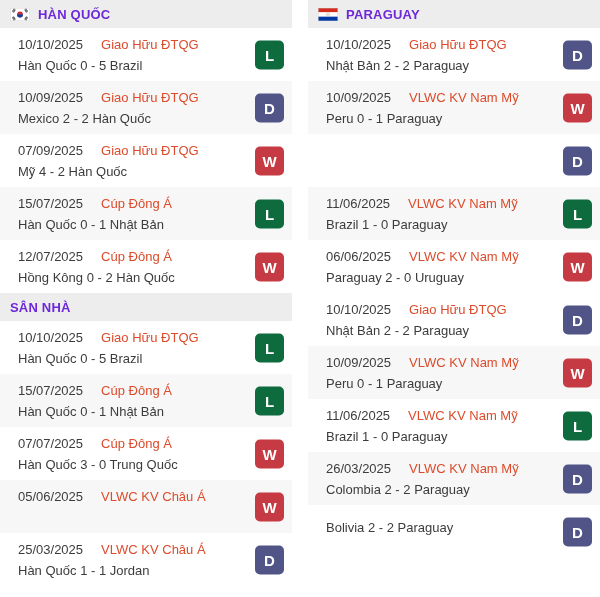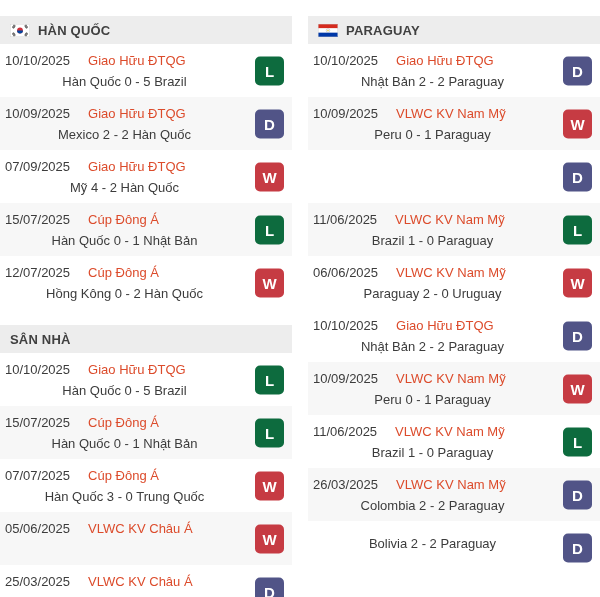--- a/index.html
+++ b/index.html
@@ -21,51 +21,50 @@
   }
   .grid {
     display: grid;
     grid-template-columns: 292px 292px;
     column-gap: 16px;
     width: 600px;
   }
   .col-section { width: 292px; }
   .sec-header {
     height: 28px;
-    margin-top: 16px;
+    margin-top: 0;
     background: var(--header-bg);
     display: flex;
     align-items: center;
     gap: 8px;
     padding: 0 10px;
     font-weight: 700;
     font-size: 13px;
-    color: #404040;
+    color: #6d28d9;
     letter-spacing: 0.2px;
   }
   .flag { display: inline-flex; line-height: 0; }
   .flag svg { display: block; }
   .match-row {
     position: relative;
     height: 53px;
-    padding: 9px 48px 0 5px;
+    padding: 9px 48px 0 18px;
     cursor: pointer;
   }
   .match-row:nth-child(even) { background: var(--row-alt-bg); }
   .line1 {
     font-size: 13px;
     white-space: nowrap;
   }
   .date { color: var(--text-color); margin-right: 18px; }
   .comp { color: var(--competition-color); }
   .result {
     margin-top: 6px;
     font-size: 13px;
     white-space: nowrap;
-    text-align: center;
   }
   .badge {
     position: absolute;
     right: 8px;
     top: 50%;
     transform: translateY(-50%);
     width: 29px;
     height: 29px;
     border-radius: 5px;
     color: #fff;

